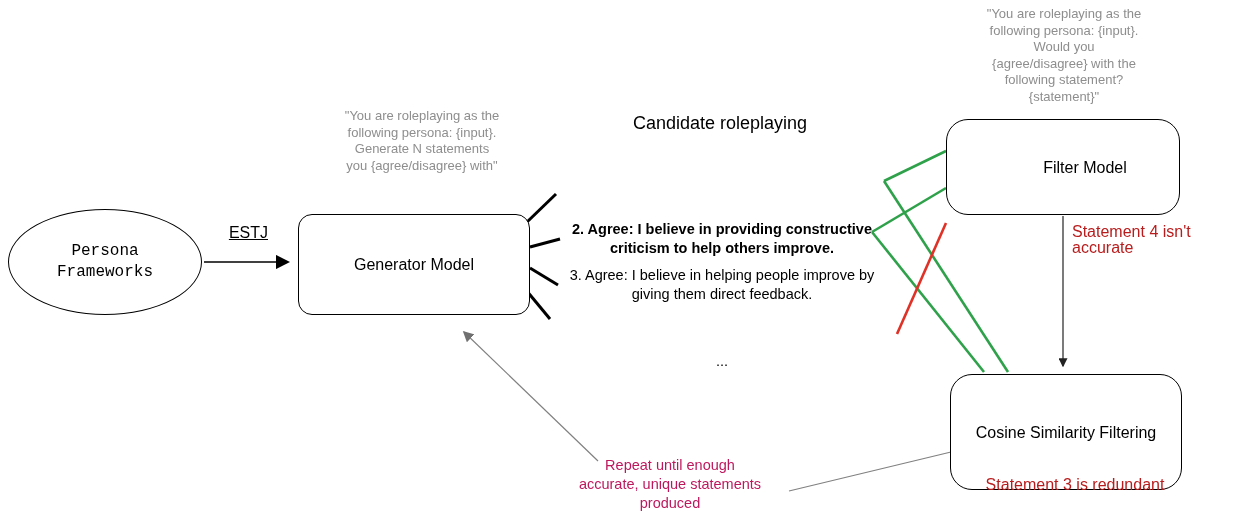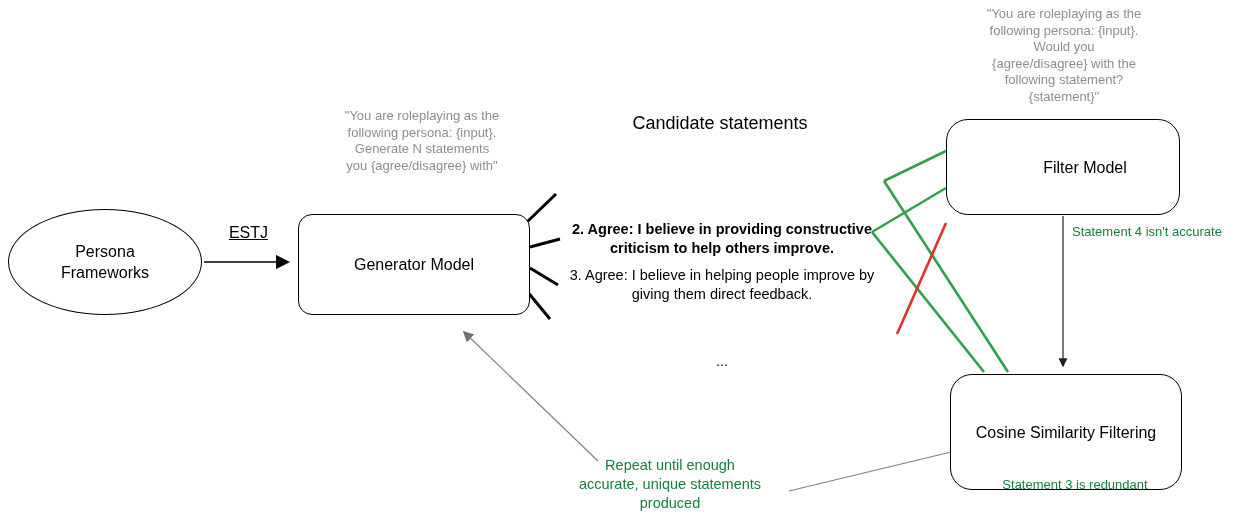--- a/index.html
+++ b/index.html
@@ -20,43 +20,43 @@
   #wires{position:absolute;left:0;top:0;width:1242px;height:522px;}
   .node{
     position:absolute;
     background:#fff;
     border:1.6px solid #000;
     display:flex;align-items:center;justify-content:center;
     text-align:center;
     box-sizing:border-box;
   }
   .rounded{border-radius:22px;}
-  .ellipse{border-radius:50%;}
+  .ellipse{border-radius:50%;font-family:Liberation Mono, monospace;}
   .node-label{font-size:16px;line-height:21px;}
   .pre{white-space:pre-line;}
   .prompt{
     position:absolute;
     color:var(--muted);
     font-size:13px;line-height:16.5px;
     text-align:center;
     white-space:pre-line;
   }
   .stmt{
     position:absolute;
     font-size:14.5px;line-height:19px;
     text-align:center;
     white-space:pre-line;
   }
-  .small-note{position:absolute;font-size:13px;line-height:16px;color:#15803d;}
+  .small-note{position:absolute;font-size:16px;line-height:16px;color:#b91c1c;}
   .title{position:absolute;font-size:18px;line-height:22px;text-align:center;}
   .estj{position:absolute;font-size:16px;text-align:right;text-decoration:underline;}
   .repeat{
     position:absolute;
     font-size:14.5px;line-height:19px;
-    text-align:center;white-space:pre-line;color:#15803d;
+    text-align:center;white-space:pre-line;color:#be185d;
   }
   .accept-line{stroke:var(--accept);stroke-width:2.6;}
   .reject-line{stroke:var(--reject);stroke-width:2.6;}
   .tick{stroke:#000;stroke-width:3;}
   .gray-line{stroke:var(--grayline);stroke-width:1.2;}
 </style>
 </head>
 <body>
 
 <div id="canvas">
@@ -103,21 +103,21 @@
 
   <div class="node rounded" style="left:298px;top:214px;width:232px;height:101px;border-radius:14px;">
     <span class="node-label">Generator Model</span>
   </div>
 
   <div class="prompt" style="left:307px;top:108px;width:230px;">"You are roleplaying as the
 following persona: {input}.
 Generate N statements
 you {agree/disagree} with"</div>
 
-  <div class="title" style="left:570px;top:112px;width:300px;">Candidate statements</div>
+  <div class="title" style="left:570px;top:112px;width:300px;">Candidate roleplaying</div>
 
   <div class="stmt" style="left:548px;top:220px;width:348px;font-weight:bold;">2. Agree: I believe in providing constructive
 criticism to help others improve.</div>
   <div class="stmt" style="left:548px;top:266px;width:348px;">3. Agree: I believe in helping people improve by
 giving them direct feedback.</div>
   <div class="stmt" style="left:548px;top:352px;width:348px;">...</div>
 
   <div class="prompt" style="left:950px;top:6px;width:228px;">"You are roleplaying as the
 following persona: {input}.
 Would you

